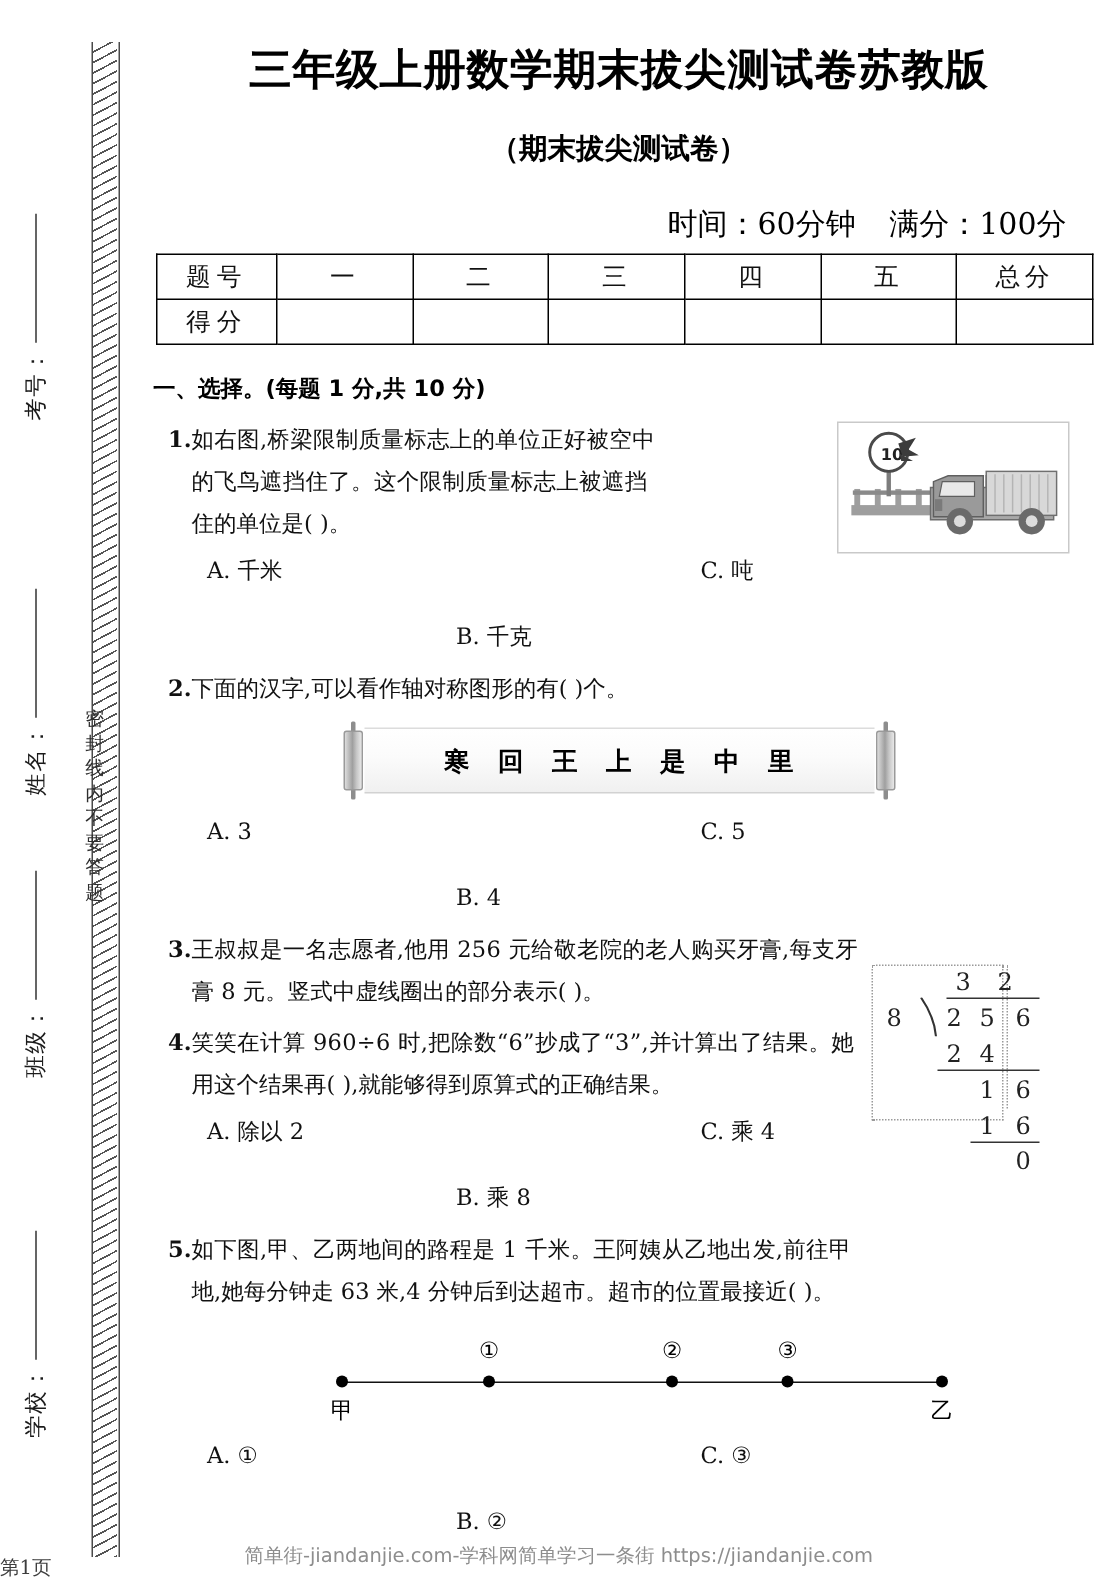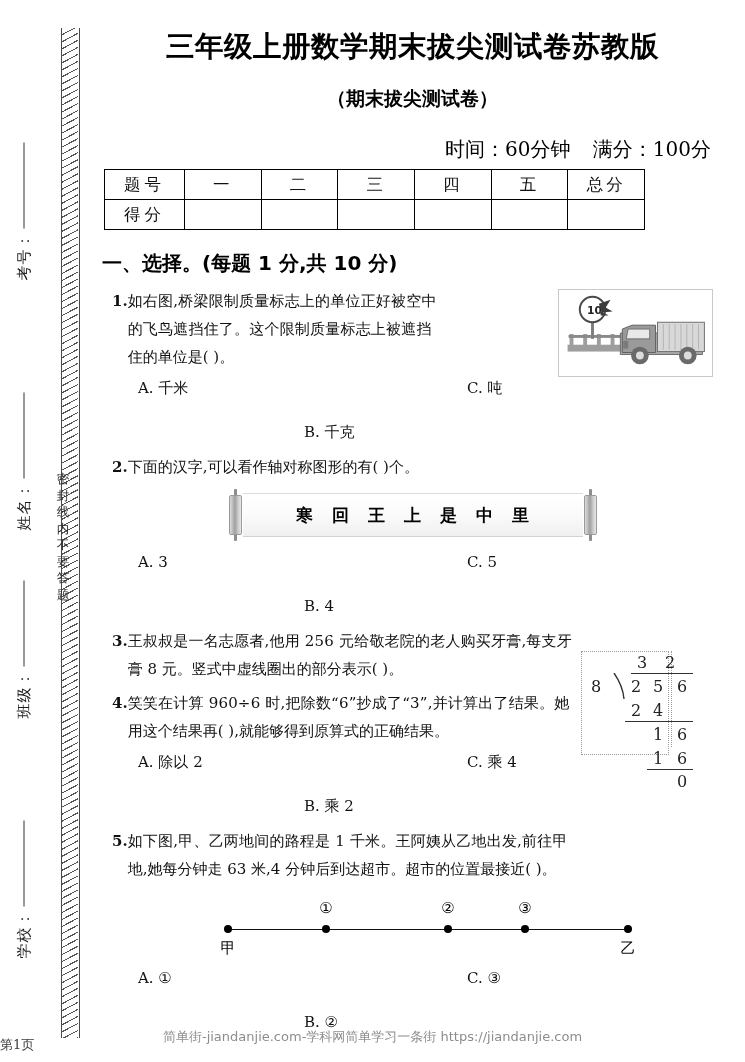--- a/index.html
+++ b/index.html
@@ -102,42 +102,42 @@
   #exam-meta {
     margin: 24px 14px 6px 0;
     text-align: right;
     font-size: 20px;
     color: #000;
   }
   #exam-meta .meta-item { margin-left: 16px; }
 
   
   #score-table {
-    width: 541px;
+    width: 625px;
     margin: 2px 0 0 4px;
     border-collapse: collapse;
     table-layout: fixed;
   }
   #score-table td {
     border: 1.4px solid #000;
     height: 30px;
     text-align: center;
     vertical-align: middle;
     font-size: 16.5px;
     letter-spacing: 3px;
     padding: 0;
   }
   #score-table td.hcell { width: 80px; letter-spacing: 4px; }
 
   
   .section-heading {
     margin: 20px 0 10px 2px;
     font-family: "DejaVu Sans", "Liberation Sans", sans-serif;
     font-weight: bold;
-    font-size: 20px;
+    font-size: 15px;
     color: #000;
   }
 
   
   .question { position: relative; margin: 0 0 6px 0; }
   .q-body { display: flex; align-items: flex-start; }
   .q-num {
     flex: 0 0 26px;
     font-weight: bold;
     font-size: 15px;
@@ -501,21 +501,21 @@
   <div class="question">
     <div class="q-body">
       <div class="q-num">4.</div>
       <div class="q-text">
         <span class="line">笑笑在计算 960÷6 时,把除数“6”抄成了“3”,并计算出了结果。她</span>
         <span class="line blank-paren">用这个结果再(        ),就能够得到原算式的正确结果。</span>
       </div>
     </div>
     <div class="options">
       <span class="opt">A. 除以 2</span>
-      <span class="opt">B. 乘 2</span>
+      <span class="opt">B. 乘 8</span>
       <span class="opt">C. 乘 4</span>
     </div>
   </div>
 
   <div class="question">
     <div class="q-body">
       <div class="q-num">5.</div>
       <div class="q-text">
         <span class="line">如下图,甲、乙两地间的路程是 1 千米。王阿姨从乙地出发,前往甲</span>
         <span class="line blank-paren">地,她每分钟走 63 米,4 分钟后到达超市。超市的位置最接近(        )。</span>

